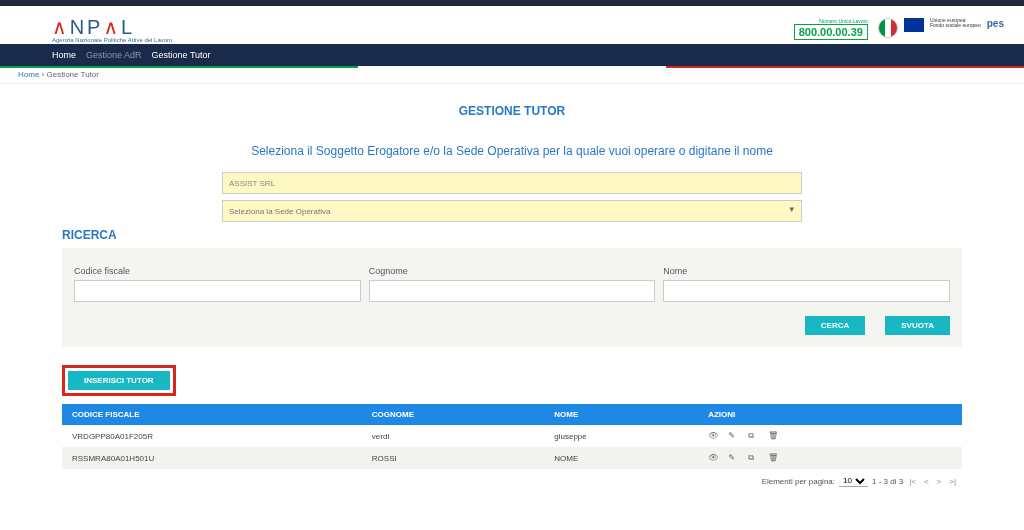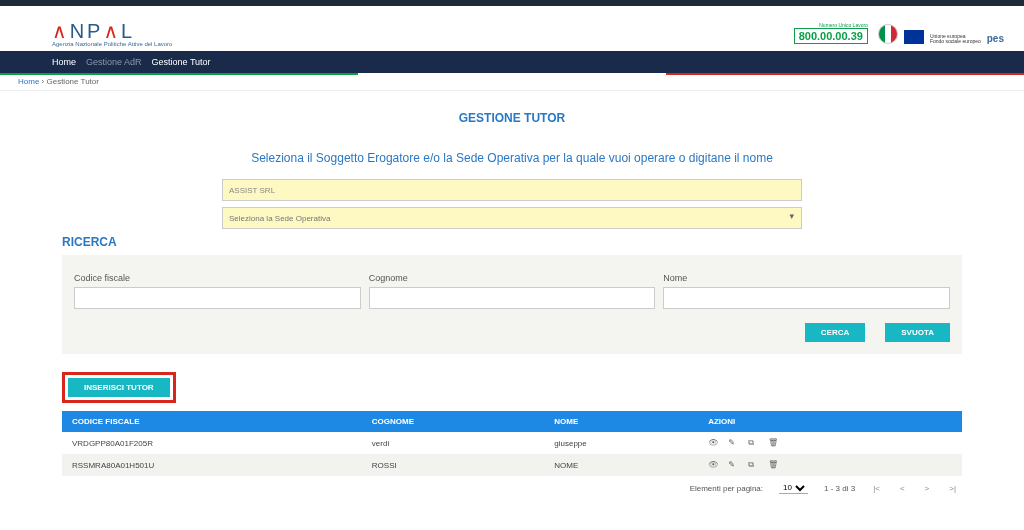--- a/index.html
+++ b/index.html
@@ -1,23 +1,23 @@
 <!DOCTYPE html>
 <html><head>
 <meta charset="utf-8">
 <style>
 *{box-sizing:border-box;margin:0;padding:0}
 body{font-family:Arial,sans-serif;font-size:11px;color:#333;background:#fff;width:1024px}
 .topbar{height:6px;background:#1e2a3a}
-.header{height:45px;display:flex;align-items:center;justify-content:space-between;padding:8px 20px 0 52px;background:#fff}
+.header{height:38px;display:flex;align-items:center;justify-content:space-between;padding:8px 20px 0 52px;background:#fff}
 .logo-area{display:flex;flex-direction:column}
 .logo-anpal{font-size:20px;font-weight:300;letter-spacing:3px;color:#2a5a8a}
 .logo-anpal .a1{color:#d8261c}
 .logo-sub{font-size:6px;color:#3a6a9a;margin-top:-2px}
-.header-right{display:flex;align-items:flex-end;gap:6px}
+.header-right{display:flex;align-items:flex-start;gap:6px}
 .phone-box{display:flex;flex-direction:column;align-items:flex-end;margin-right:4px}
 .phone-label{font-size:5px;color:#0aa04a}
 .phone-num{font-size:11px;font-weight:bold;color:#0aa04a;border:1px solid #0aa04a;padding:1px 4px}
 .flag-emblem{width:20px;height:20px;background:linear-gradient(90deg,#009246 33%,#fff 33% 66%,#ce2b37 66%);border-radius:50%;border:1px solid #ccc}
 .eu-logo{width:20px;height:14px;background:#003399;position:relative}
 .eu-text{font-size:5px;color:#333;line-height:1}
 .pes-logo{font-size:10px;color:#3a6a9a;font-weight:bold}
 .navbar{background:#1a2a4a;height:22px;display:flex;align-items:center;padding-left:52px;position:relative}
 .navbar::before{content:"";position:absolute;left:0;bottom:-2px;width:35%;height:2px;background:#0aa04a}
 .navbar::after{content:"";position:absolute;right:0;bottom:-2px;width:35%;height:2px;background:#d8261c}
@@ -42,21 +42,21 @@
 .btn{border:none;color:#fff;font-size:8px;padding:5px 16px;cursor:pointer;text-transform:uppercase;font-weight:bold}
 .btn-teal{background:#17b8c4}
 .insert-wrap{margin-top:18px;display:inline-block;border:3px solid #d8261c;padding:3px}
 .table-wrap{margin-top:8px}
 .tbl{width:100%;border-collapse:collapse}
 .tbl th{background:#1e88e5;color:#fff;text-align:left;font-size:8px;font-weight:bold;padding:6px 10px}
 .tbl td{font-size:8px;padding:6px 10px;color:#444}
 .tbl tr:nth-child(even) td{background:#f2f2ee}
 .actions-cell{display:flex;gap:10px;align-items:center}
 .action-icon{width:10px;height:10px;display:inline-block;color:#666;cursor:pointer}
-.pagination{display:flex;justify-content:flex-end;align-items:center;gap:16px;font-size:8px;color:#555;padding:6px 4px}
+.pagination{display:flex;justify-content:flex-end;align-items:center;gap:4px;font-size:8px;color:#555;padding:6px 4px}
 .pagination select{font-size:8px;border:none;border-bottom:1px solid #aaa;background:transparent}
 .page-nav{color:#888;cursor:pointer;padding:0 2px}
 </style>
 </head>
 <body>
 
 <div class="topbar"></div>
 
 <div class="header">
   <div class="logo-area">

